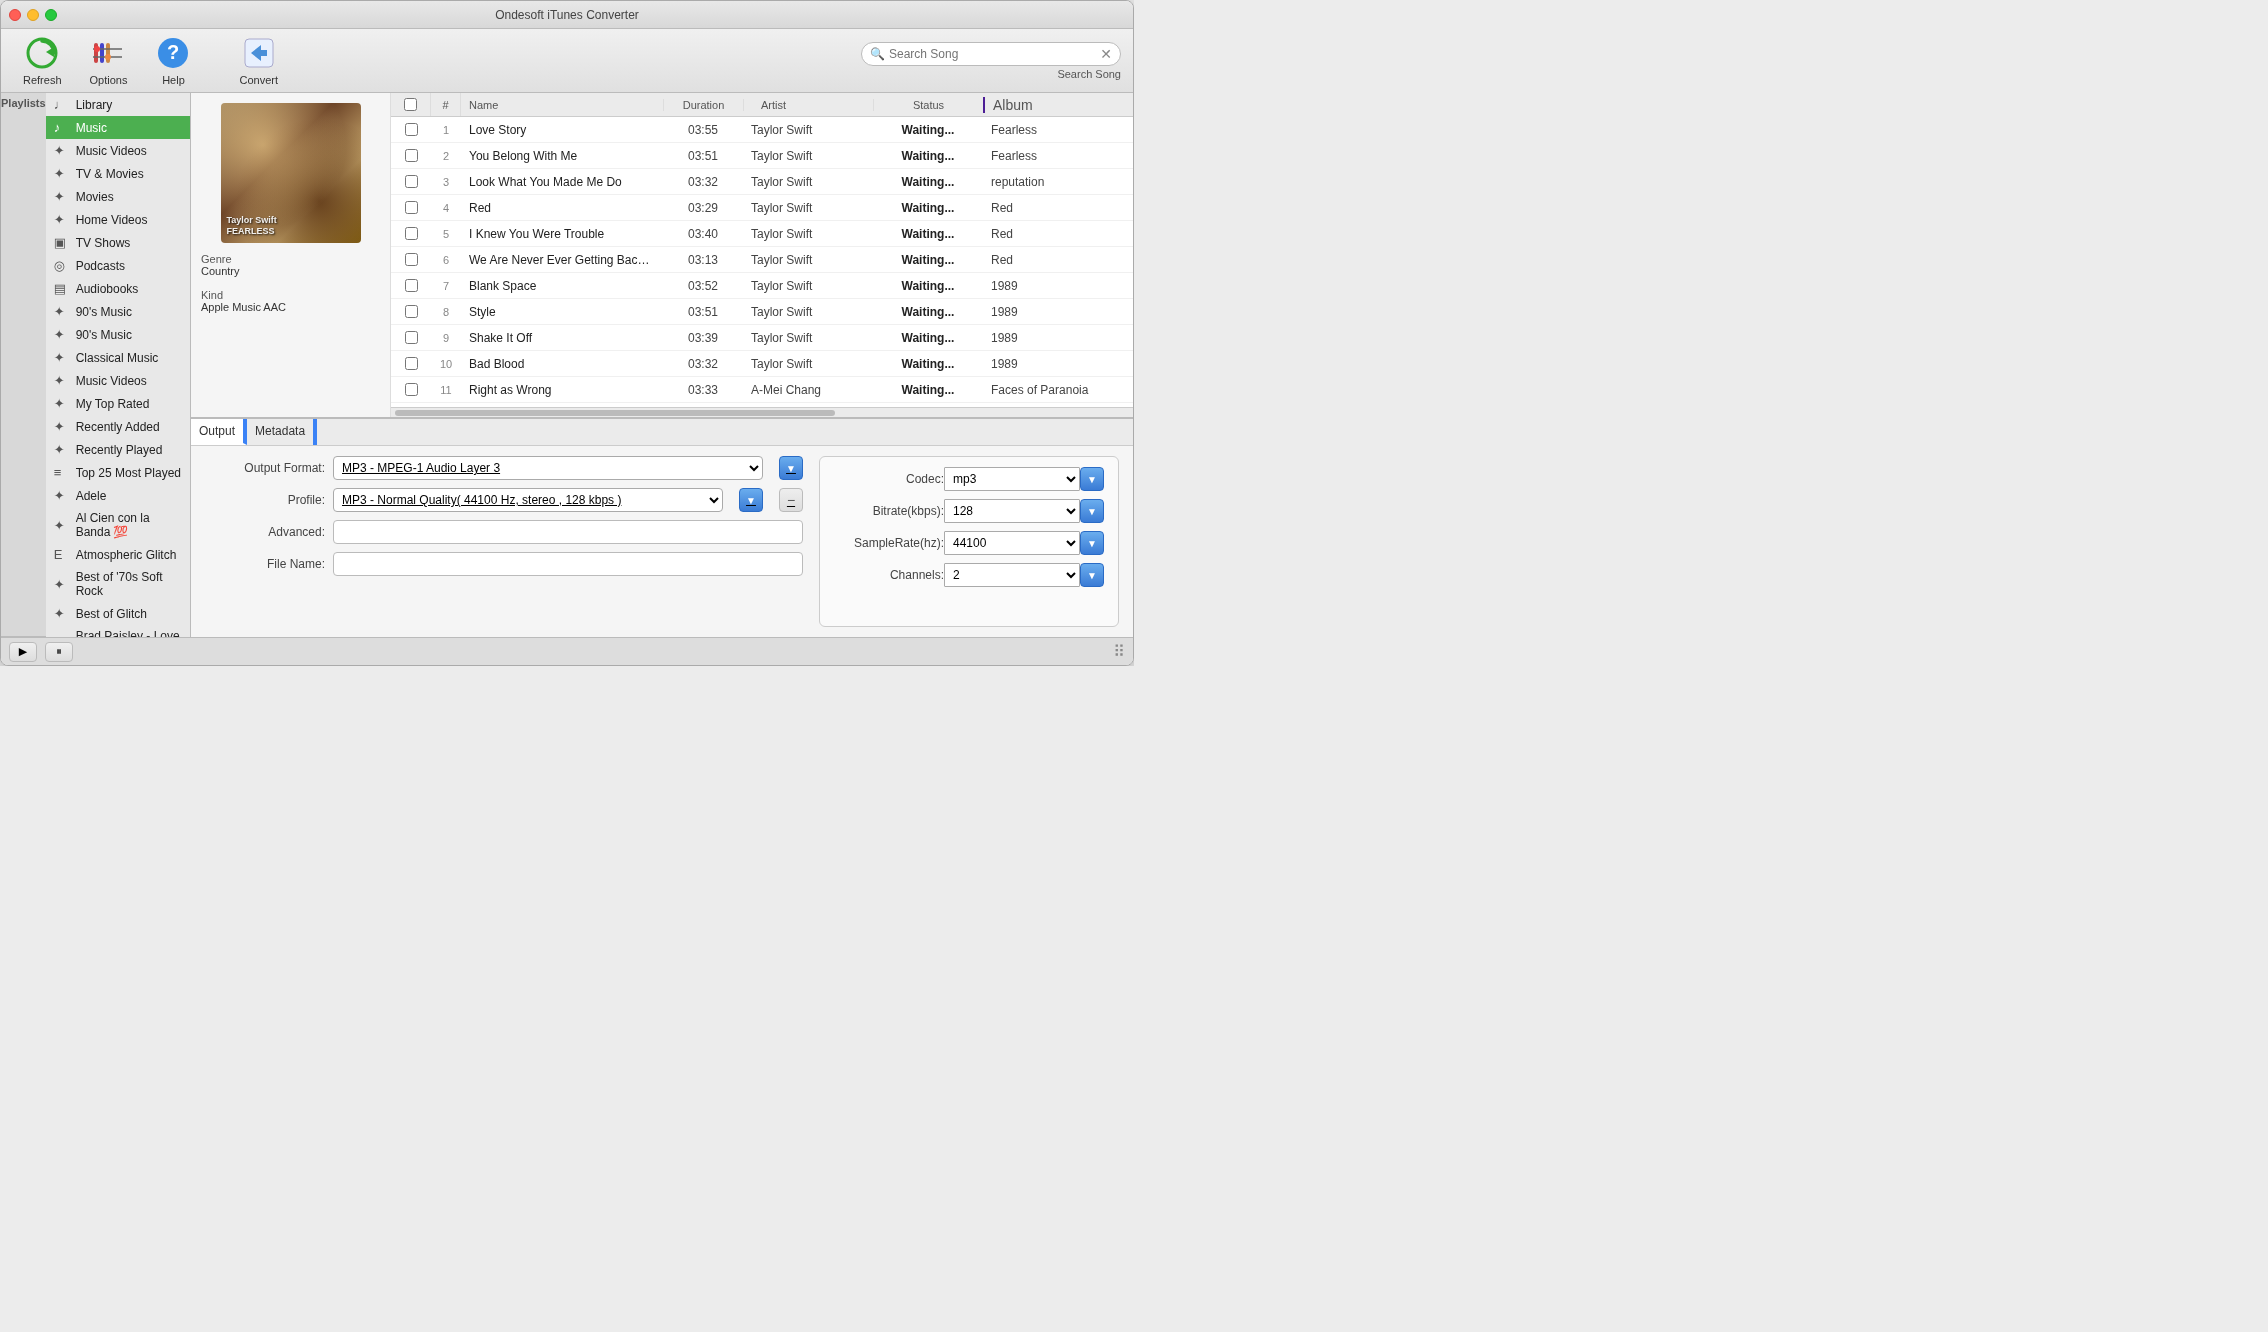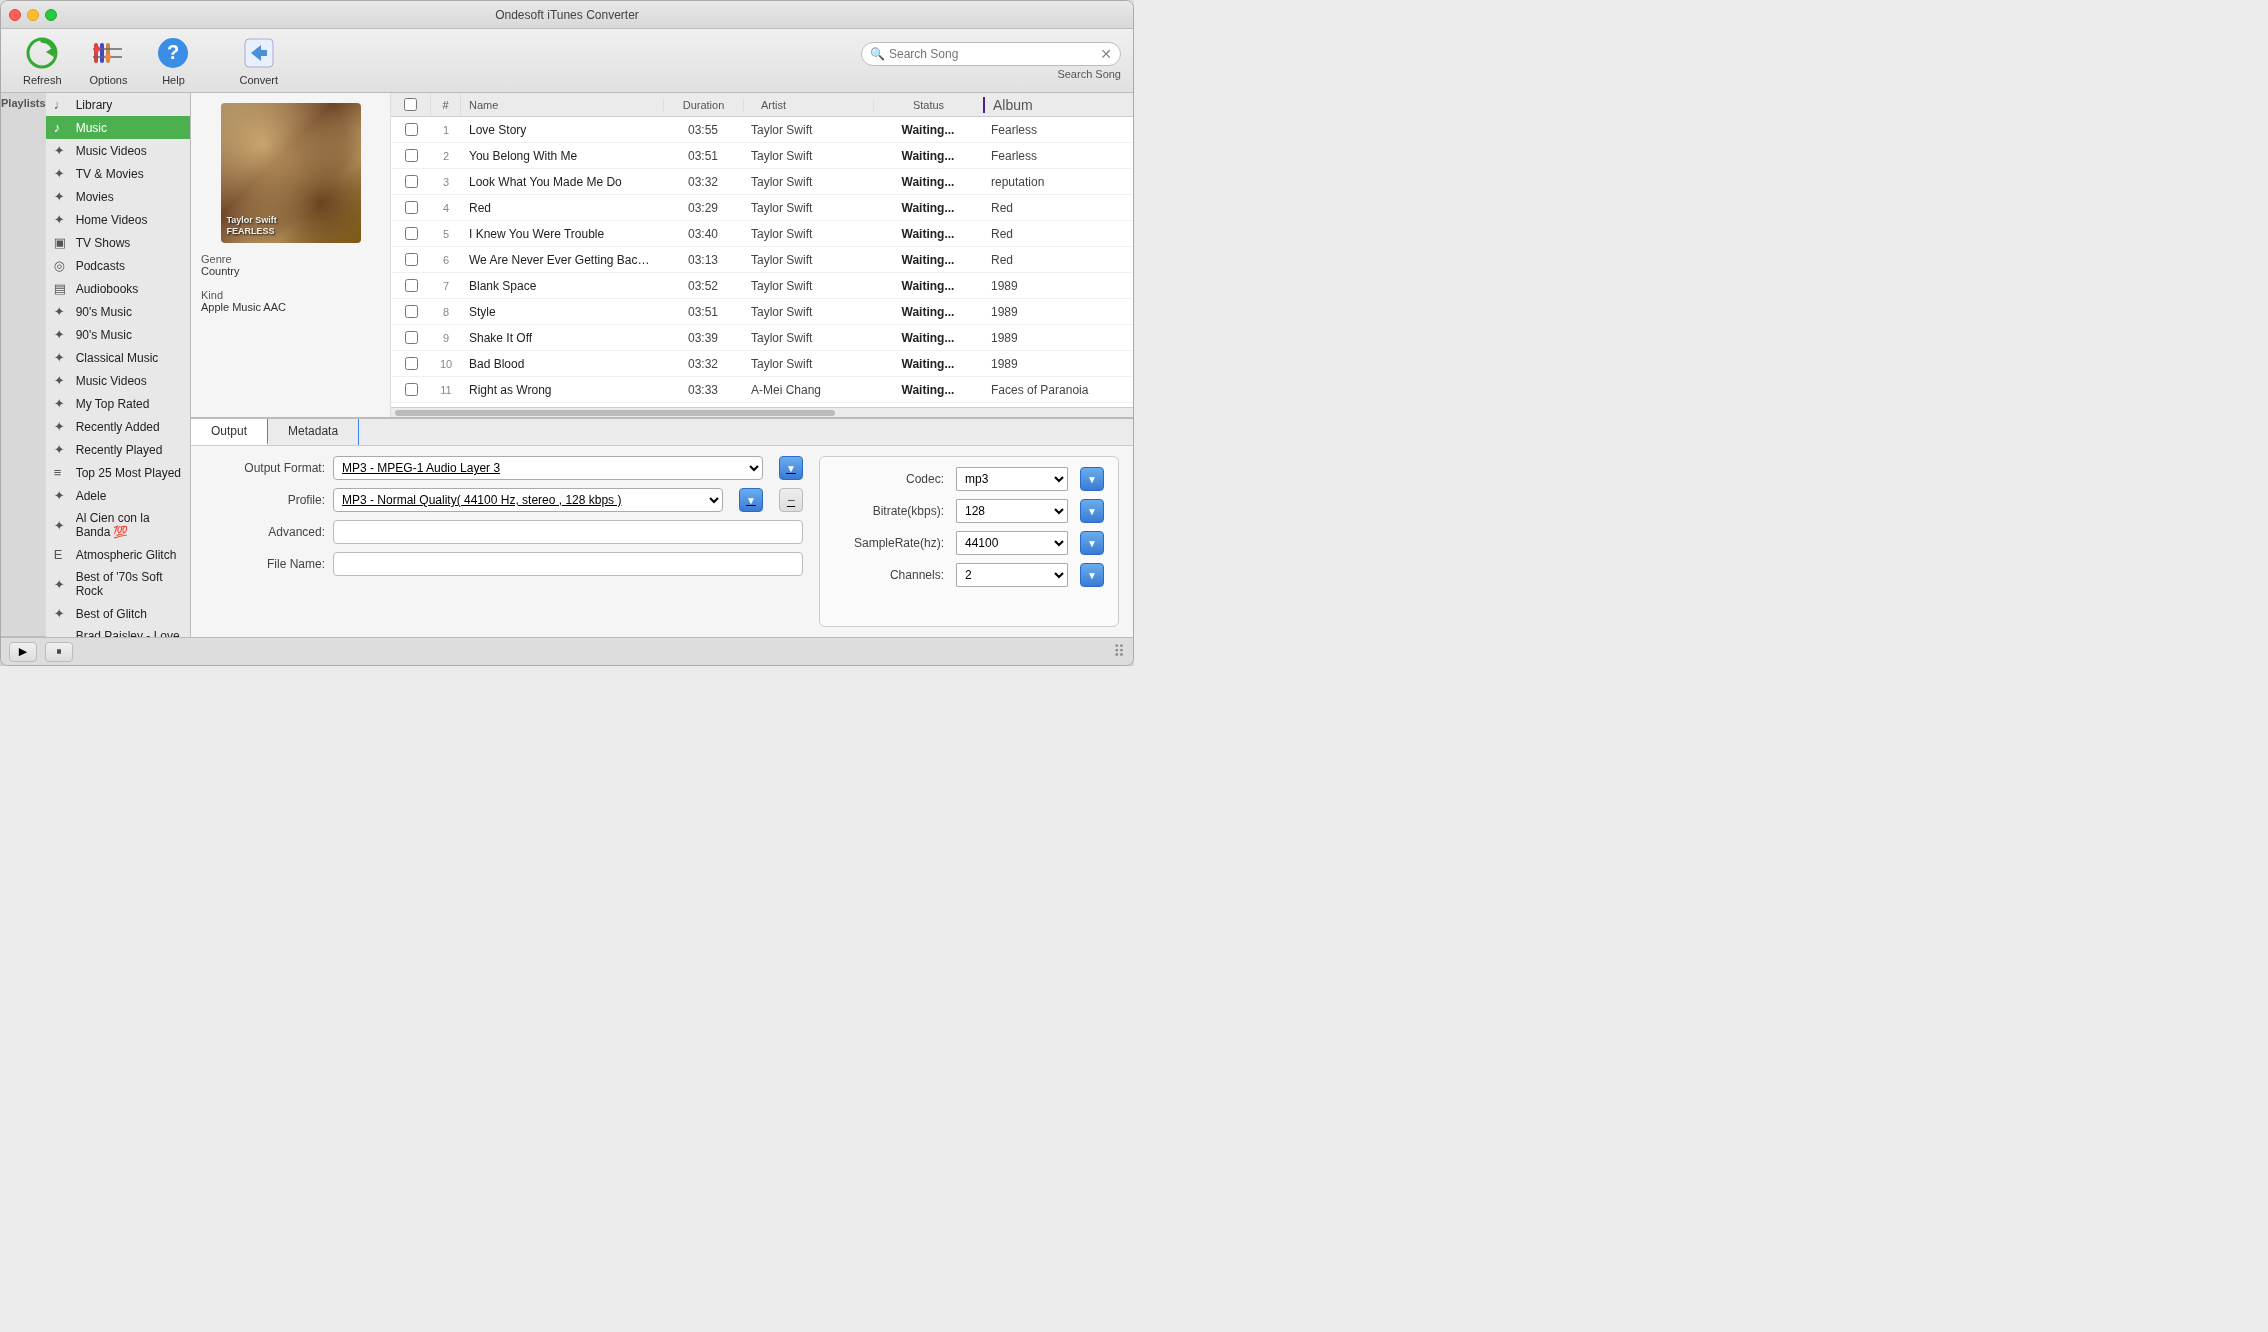--- a/index.html
+++ b/index.html
@@ -266,24 +266,24 @@
       background: #f5f5f5;
       display: flex;
       flex-direction: column;
     }
     .bottom-tabs {
       display: flex;
       border-bottom: 1px solid #ccc;
       background: #ebebeb;
     }
     .bottom-tab {
-      padding: 5px 20px;
+      padding: 5px 8px;
       font-size: 12px;
       cursor: pointer;
-      border-right: 1px solid #3b82f6;
+      border-right: 4px solid #3b82f6;
       color: #333;
     }
     .bottom-tab.active {
       background: white;
       border-bottom: 2px solid white;
       font-weight: 500;
     }
     .bottom-content {
       display: flex;
       flex: 1;
@@ -378,21 +378,21 @@
       border-radius: 6px;
       background: #fafafa;
       padding: 10px 14px;
       display: flex;
       flex-direction: column;
       gap: 8px;
     }
     .rs-row {
       display: flex;
       align-items: center;
-      gap: 12px;
+      gap: 0;
     }
     .rs-label {
       width: 110px;
       text-align: right;
       font-size: 12px;
       color: #444;
     }
     .rs-select {
       flex: 1;
       height: 24px;

